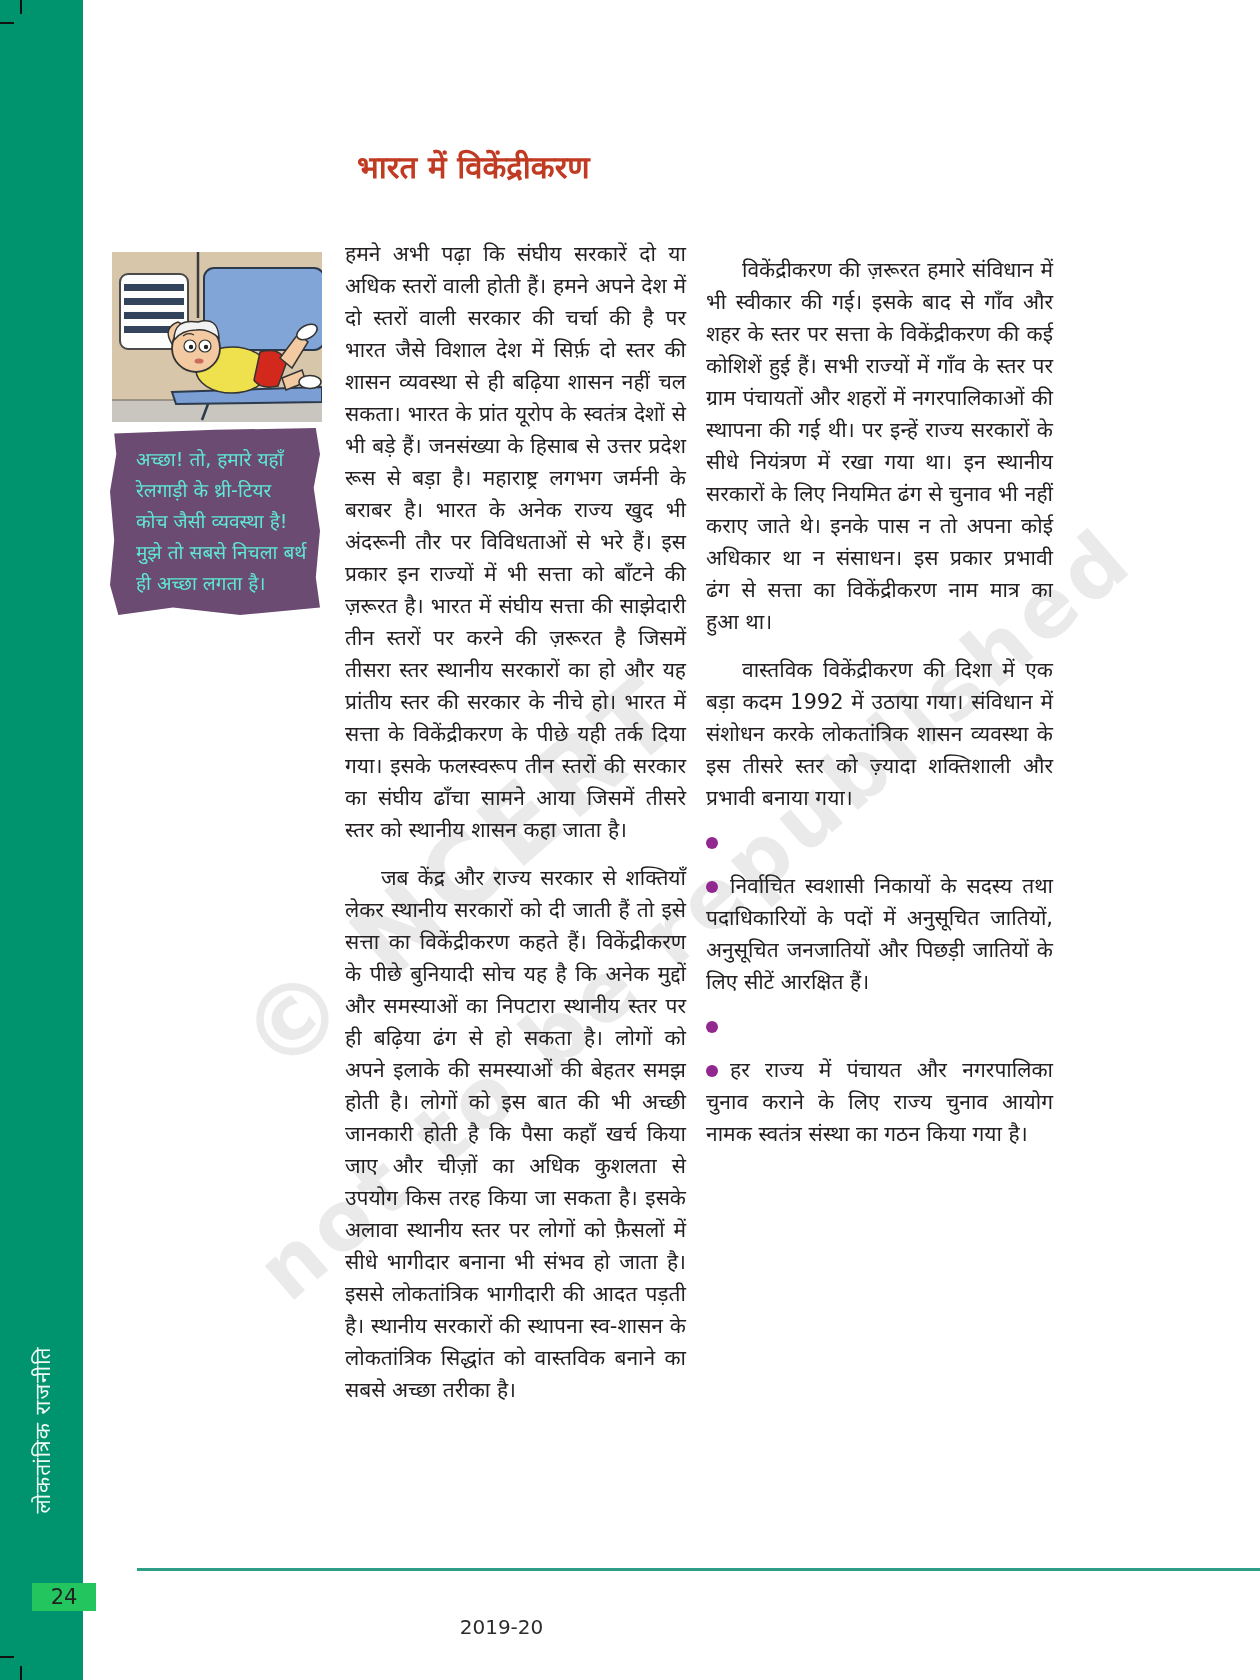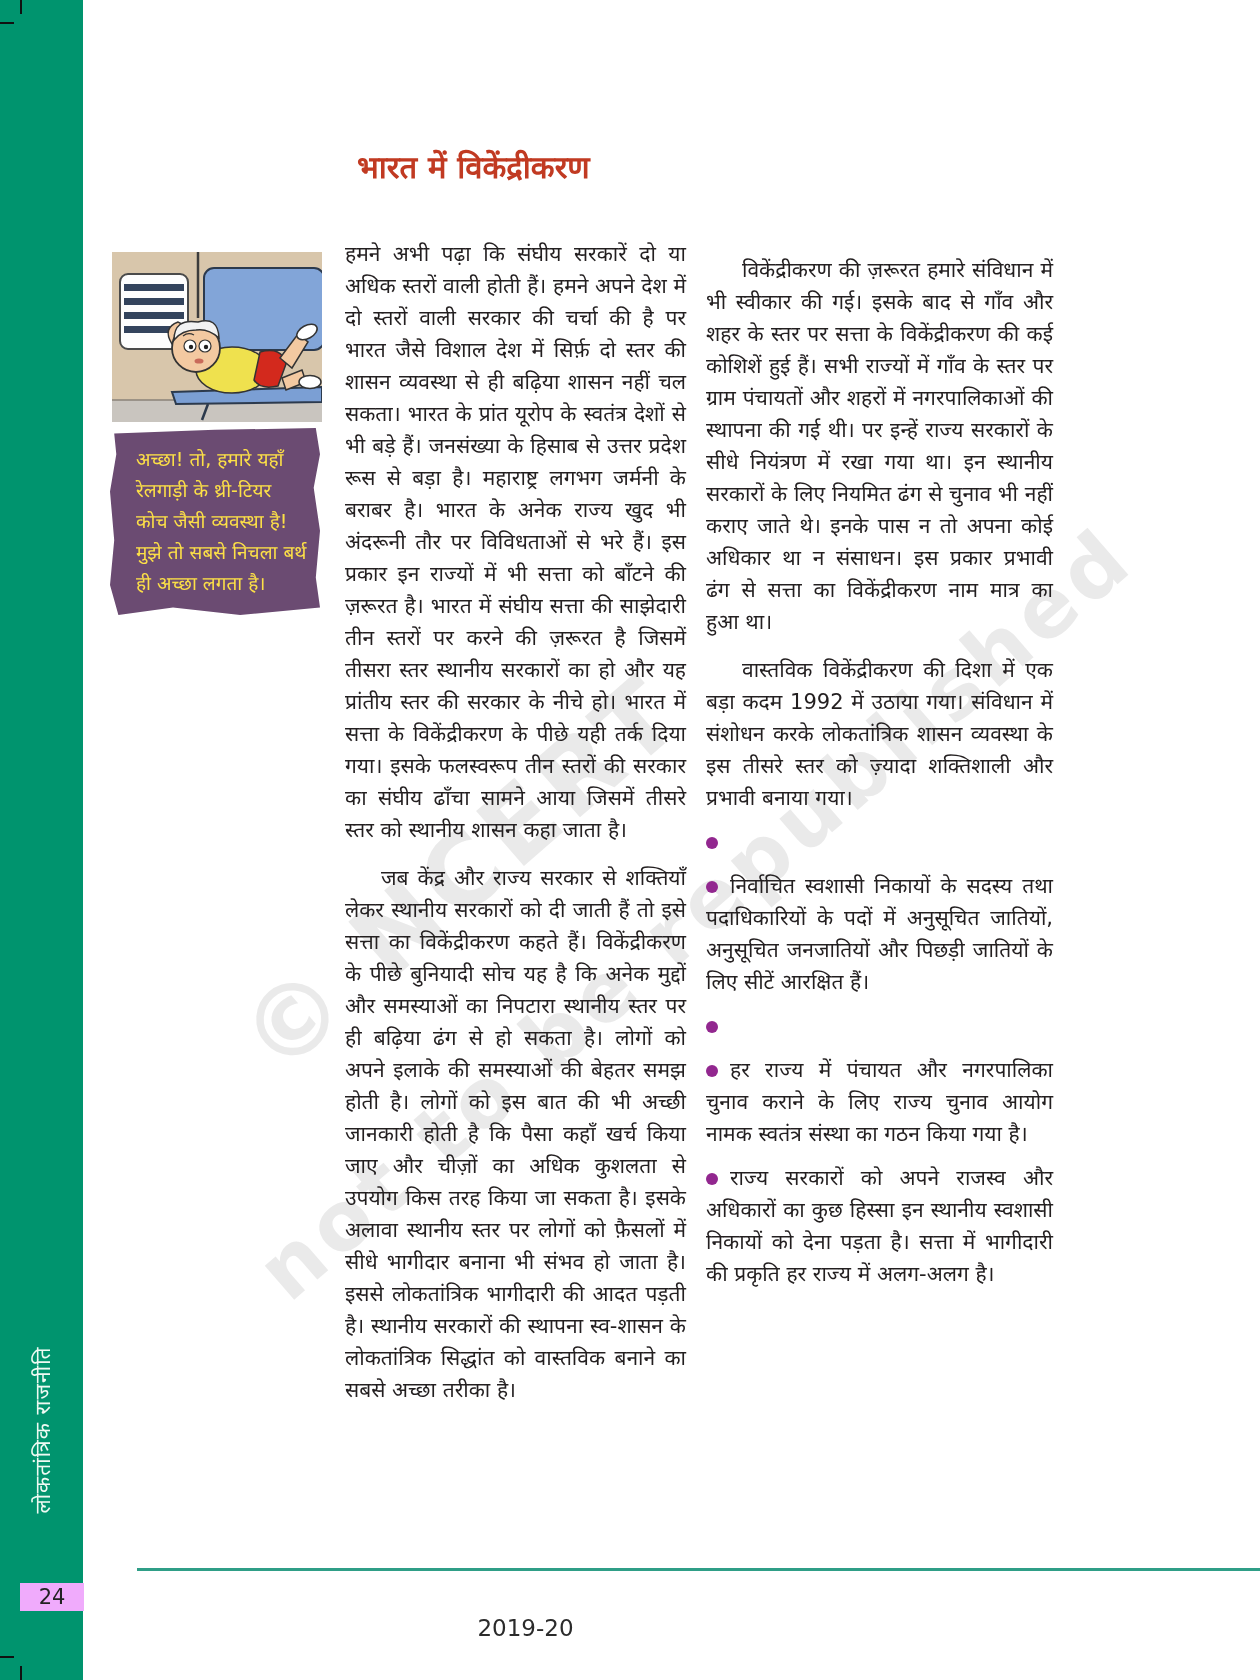--- a/index.html
+++ b/index.html
@@ -18,21 +18,21 @@
   .green-strip{position:absolute;left:0;top:0;width:83px;height:1680px;z-index:2;}
   .strip-title-wrap{
     position:absolute;left:0;top:1300px;width:83px;height:260px;
     display:flex;align-items:center;justify-content:center;
   }
   .strip-title{
     transform:rotate(-90deg);white-space:nowrap;color:#eefaf3;
     font-size:21px;letter-spacing:1px;
   }
   .pagenum-box{
-    position:absolute;left:20px;top:1583px;width:64px;height:28px;background:#f0abfc;
+    position:absolute;left:32px;top:1583px;width:64px;height:28px;background:#22c55e;
     display:flex;align-items:center;justify-content:center;z-index:3;
     font-size:21px;color:#222;
   }
   
   .mark{position:absolute;background:#111;z-index:4;}
   .mk1{left:20px;top:0;width:2px;height:14px;}
   .mk2{left:0;top:22px;width:14px;height:2px;}
   .mk3{left:0;top:1656px;width:14px;height:2px;}
   .mk4{left:20px;top:1666px;width:2px;height:14px;}
   
@@ -58,21 +58,21 @@
   .bullets{list-style:none;margin:6px 0 0 0;padding:0;}
   .bullet-item{margin:12px 0;text-align:justify;}
   .dot{
     display:inline-block;width:12px;height:12px;border-radius:50%;
     margin-right:12px;vertical-align:middle;
   }
   
   .rule{position:absolute;left:137px;top:1568px;width:1123px;height:3px;z-index:1;}
   .footer{
     position:absolute;left:0;top:1615px;width:1003px;text-align:center;z-index:1;
-    font-size:23px;color:#2b2b2b;margin-left:24px;
+    font-size:20px;color:#2b2b2b;
   }
 </style>
 </head>
 <body>
 
 <div id="page">
 
   <div class="watermark wm1">© NCERT</div>
   <div class="watermark wm2">not to be republished</div>
 
@@ -117,21 +117,21 @@
       <path d="M62 88 Q62 66 86 70 Q106 64 107 86 Q96 76 84 78 Q70 78 62 88 Z" fill="#f2f2f2" stroke="#333" stroke-width="1.5"></path>
       <circle cx="78" cy="94" r="6" fill="#ffffff" stroke="#333" stroke-width="1.2"></circle>
       <circle cx="93" cy="94" r="6" fill="#ffffff" stroke="#333" stroke-width="1.2"></circle>
       <circle cx="79" cy="95" r="2.2" fill="#222222"></circle>
       <circle cx="94" cy="95" r="2.2" fill="#222222"></circle>
       <path d="M71 84 q5 -4 11 -1" stroke="#333" fill="none" stroke-width="1.3"></path>
       <ellipse cx="87" cy="109" rx="4.5" ry="2.6" fill="#c96a5a"></ellipse>
     </svg>
   </div>
 
-  <div class="speech-box" style="background:#6b4b72;color:#fde047;">
+  <div class="speech-box" style="background:#6b4b72;color:#5eead4;">
     <span>अच्छा! तो, हमारे यहाँ रेलगाड़ी के थ्री-टियर कोच जैसी व्यवस्था है! मुझे तो सबसे निचला बर्थ ही अच्छा लगता है।</span>
   </div>
 
   <div class="col col-left">
     <p class="para">हमने अभी पढ़ा कि संघीय सरकारें दो या अधिक स्तरों वाली होती हैं। हमने अपने देश में दो स्तरों वाली सरकार की चर्चा की है पर भारत जैसे विशाल देश में सिर्फ़ दो स्तर की शासन व्यवस्था से ही बढ़िया शासन नहीं चल सकता। भारत के प्रांत यूरोप के स्वतंत्र देशों से भी बड़े हैं। जनसंख्या के हिसाब से उत्तर प्रदेश रूस से बड़ा है। महाराष्ट्र लगभग जर्मनी के बराबर है। भारत के अनेक राज्य खुद भी अंदरूनी तौर पर विविधताओं से भरे हैं। इस प्रकार इन राज्यों में भी सत्ता को बाँटने की ज़रूरत है। भारत में संघीय सत्ता की साझेदारी तीन स्तरों पर करने की ज़रूरत है जिसमें तीसरा स्तर स्थानीय सरकारों का हो और यह प्रांतीय स्तर की सरकार के नीचे हो। भारत में सत्ता के विकेंद्रीकरण के पीछे यही तर्क दिया गया। इसके फलस्वरूप तीन स्तरों की सरकार का संघीय ढाँचा सामने आया जिसमें तीसरे स्तर को स्थानीय शासन कहा जाता है।</p>
     <p class="para indent">जब केंद्र और राज्य सरकार से शक्तियाँ लेकर स्थानीय सरकारों को दी जाती हैं तो इसे सत्ता का विकेंद्रीकरण कहते हैं। विकेंद्रीकरण के पीछे बुनियादी सोच यह है कि अनेक मुद्दों और समस्याओं का निपटारा स्थानीय स्तर पर ही बढ़िया ढंग से हो सकता है। लोगों को अपने इलाके की समस्याओं की बेहतर समझ होती है। लोगों को इस बात की भी अच्छी जानकारी होती है कि पैसा कहाँ खर्च किया जाए और चीज़ों का अधिक कुशलता से उपयोग किस तरह किया जा सकता है। इसके अलावा स्थानीय स्तर पर लोगों को फ़ैसलों में सीधे भागीदार बनाना भी संभव हो जाता है। इससे लोकतांत्रिक भागीदारी की आदत पड़ती है। स्थानीय सरकारों की स्थापना स्व-शासन के लोकतांत्रिक सिद्धांत को वास्तविक बनाने का सबसे अच्छा तरीका है।</p>
   </div>
 
   <div class="col col-right">
     <p class="para indent">विकेंद्रीकरण की ज़रूरत हमारे संविधान में भी स्वीकार की गई। इसके बाद से गाँव और शहर के स्तर पर सत्ता के विकेंद्रीकरण की कई कोशिशें हुई हैं। सभी राज्यों में गाँव के स्तर पर ग्राम पंचायतों और शहरों में नगरपालिकाओं की स्थापना की गई थी। पर इन्हें राज्य सरकारों के सीधे नियंत्रण में रखा गया था। इन स्थानीय सरकारों के लिए नियमित ढंग से चुनाव भी नहीं कराए जाते थे। इनके पास न तो अपना कोई अधिकार था न संसाधन। इस प्रकार प्रभावी ढंग से सत्ता का विकेंद्रीकरण नाम मात्र का हुआ था।</p>
@@ -142,22 +142,19 @@
       </li>
         <li class="bullet-item">
         <span class="dot" style="background:#92278f;"></span><span>निर्वाचित स्वशासी निकायों के सदस्य तथा पदाधिकारियों के पदों में अनुसूचित जातियों, अनुसूचित जनजातियों और पिछड़ी जातियों के लिए सीटें आरक्षित हैं।</span>
       </li>
         <li class="bullet-item">
         <span class="dot" style="background:#92278f;"></span>
       </li>
         <li class="bullet-item">
         <span class="dot" style="background:#92278f;"></span><span>हर राज्य में पंचायत और नगरपालिका चुनाव कराने के लिए राज्य चुनाव आयोग नामक स्वतंत्र संस्था का गठन किया गया है।</span>
       </li>
-        <li class="bullet-item">
-        <span class="dot" style="background:#92278f;"></span><span>राज्य सरकारों को अपने राजस्व और अधिकारों का कुछ हिस्सा इन स्थानीय स्वशासी निकायों को देना पड़ता है। सत्ता में भागीदारी की प्रकृति हर राज्य में अलग-अलग है।</span>
-      </li>
       </ul>
   </div>
 
   <div class="rule" style="background:#2f9e87;"></div>
   <div class="footer">2019-20</div>
 
 </div>
 
 </body></html>

